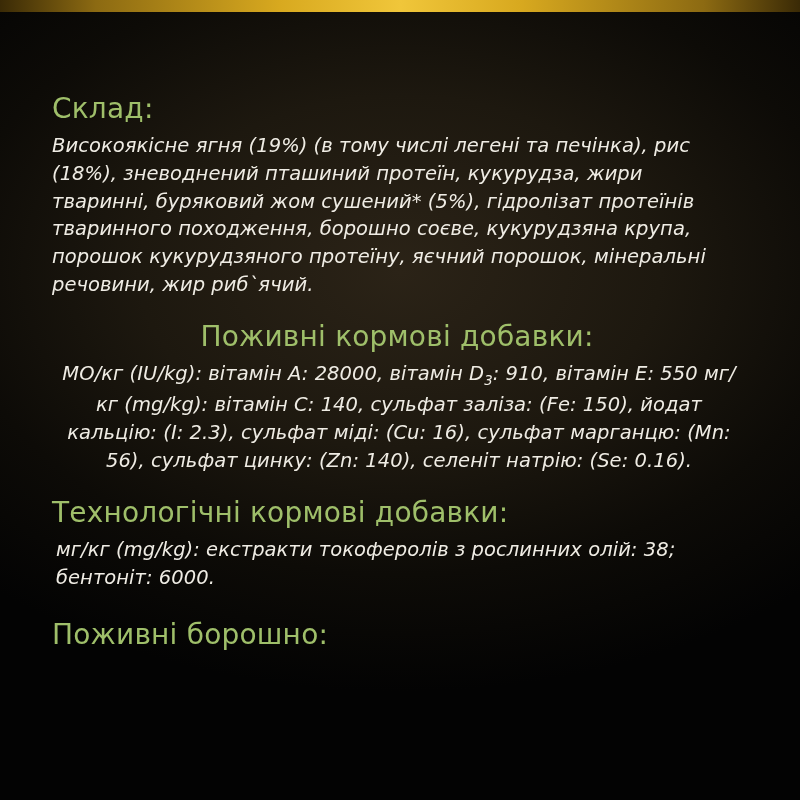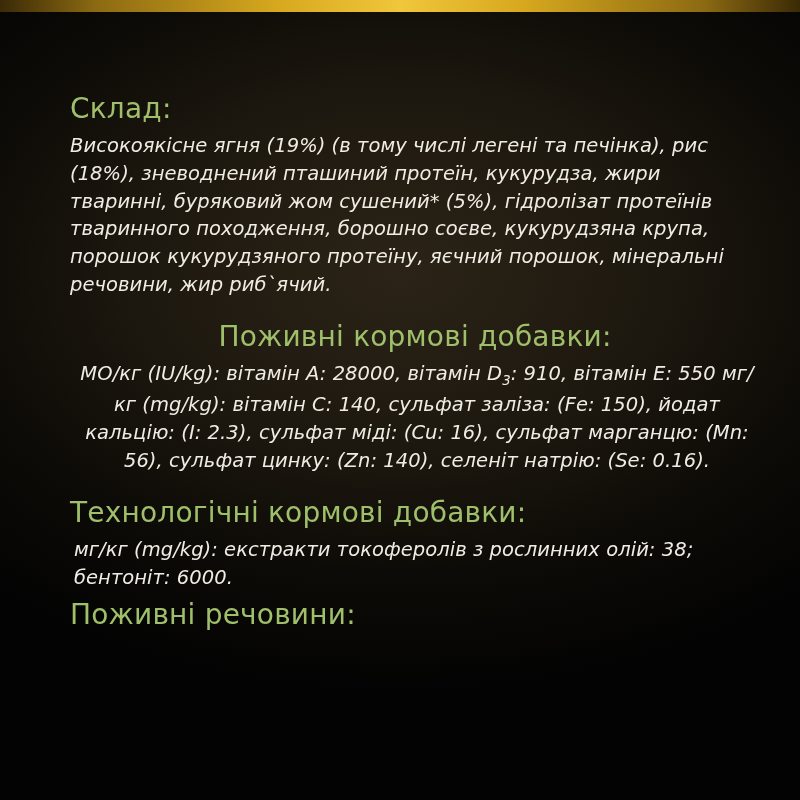--- a/index.html
+++ b/index.html
@@ -26,21 +26,21 @@
   .top-bar {
     position: absolute;
     top: 0;
     left: 0;
     width: 800px;
     height: 12px;
     background: linear-gradient(90deg, #3a2a06 0%, #8c6a12 12%, #d8a91f 35%, #f0c63a 50%, #d8a91f 65%, #8c6a12 88%, #3a2a06 100%);
   }
   .content {
     position: absolute;
-    left: 70px;
+    left: 52px;
     top: 92px;
     width: 690px;
   }
   .section {
     margin-bottom: 16px;
   }
   .section:last-child { margin-bottom: 0; }
 
   h2.heading {
     margin: 0 0 6px 0;
@@ -59,21 +59,21 @@
     letter-spacing: 0.05px;
     font-style: italic;
   }
   .sec-2 p.body-text,
   .sec-3 p.body-text,
   .sec-4 p.body-text {
     padding-left: 4px;
   }
   .sec-1 { margin-bottom: 22px; }
   .sec-2 { margin-bottom: 22px; text-align: center; }
-  .sec-3 { margin-bottom: 6px; }
+  .sec-3 { margin-bottom: 26px; }
   sub {
     font-size: 0.68em;
     vertical-align: sub;
   }
 </style>
 </head>
 <body>
 
 <div class="page">
 
@@ -90,17 +90,17 @@
       <h2 class="heading">Поживні кормові добавки:</h2>
       <p class="body-text"><span>МО/кг (IU/kg): вітамін A: 28000, вітамін D</span><sub>3</sub><span>: 910, вітамін E: 550 мг/кг (mg/kg): вітамін C: 140, сульфат заліза: (Fe: 150), йодат кальцію: (I: 2.3), сульфат міді: (Cu: 16), сульфат марганцю: (Mn: 56), сульфат цинку: (Zn: 140), селеніт натрію: (Se: 0.16).</span></p>
     </div>
 
     <div class="section sec-3">
       <h2 class="heading">Технологічні кормові добавки:</h2>
       <p class="body-text">мг/кг (mg/kg): екстракти токоферолів з рослинних олій: 38; бентоніт: 6000.</p>
     </div>
 
     <div class="section sec-4">
-      <h2 class="heading">Поживні речовини:</h2>
+      <h2 class="heading">Поживні борошно:</h2>
     </div>
 
   </div>
 </div>
 
 </body></html>

